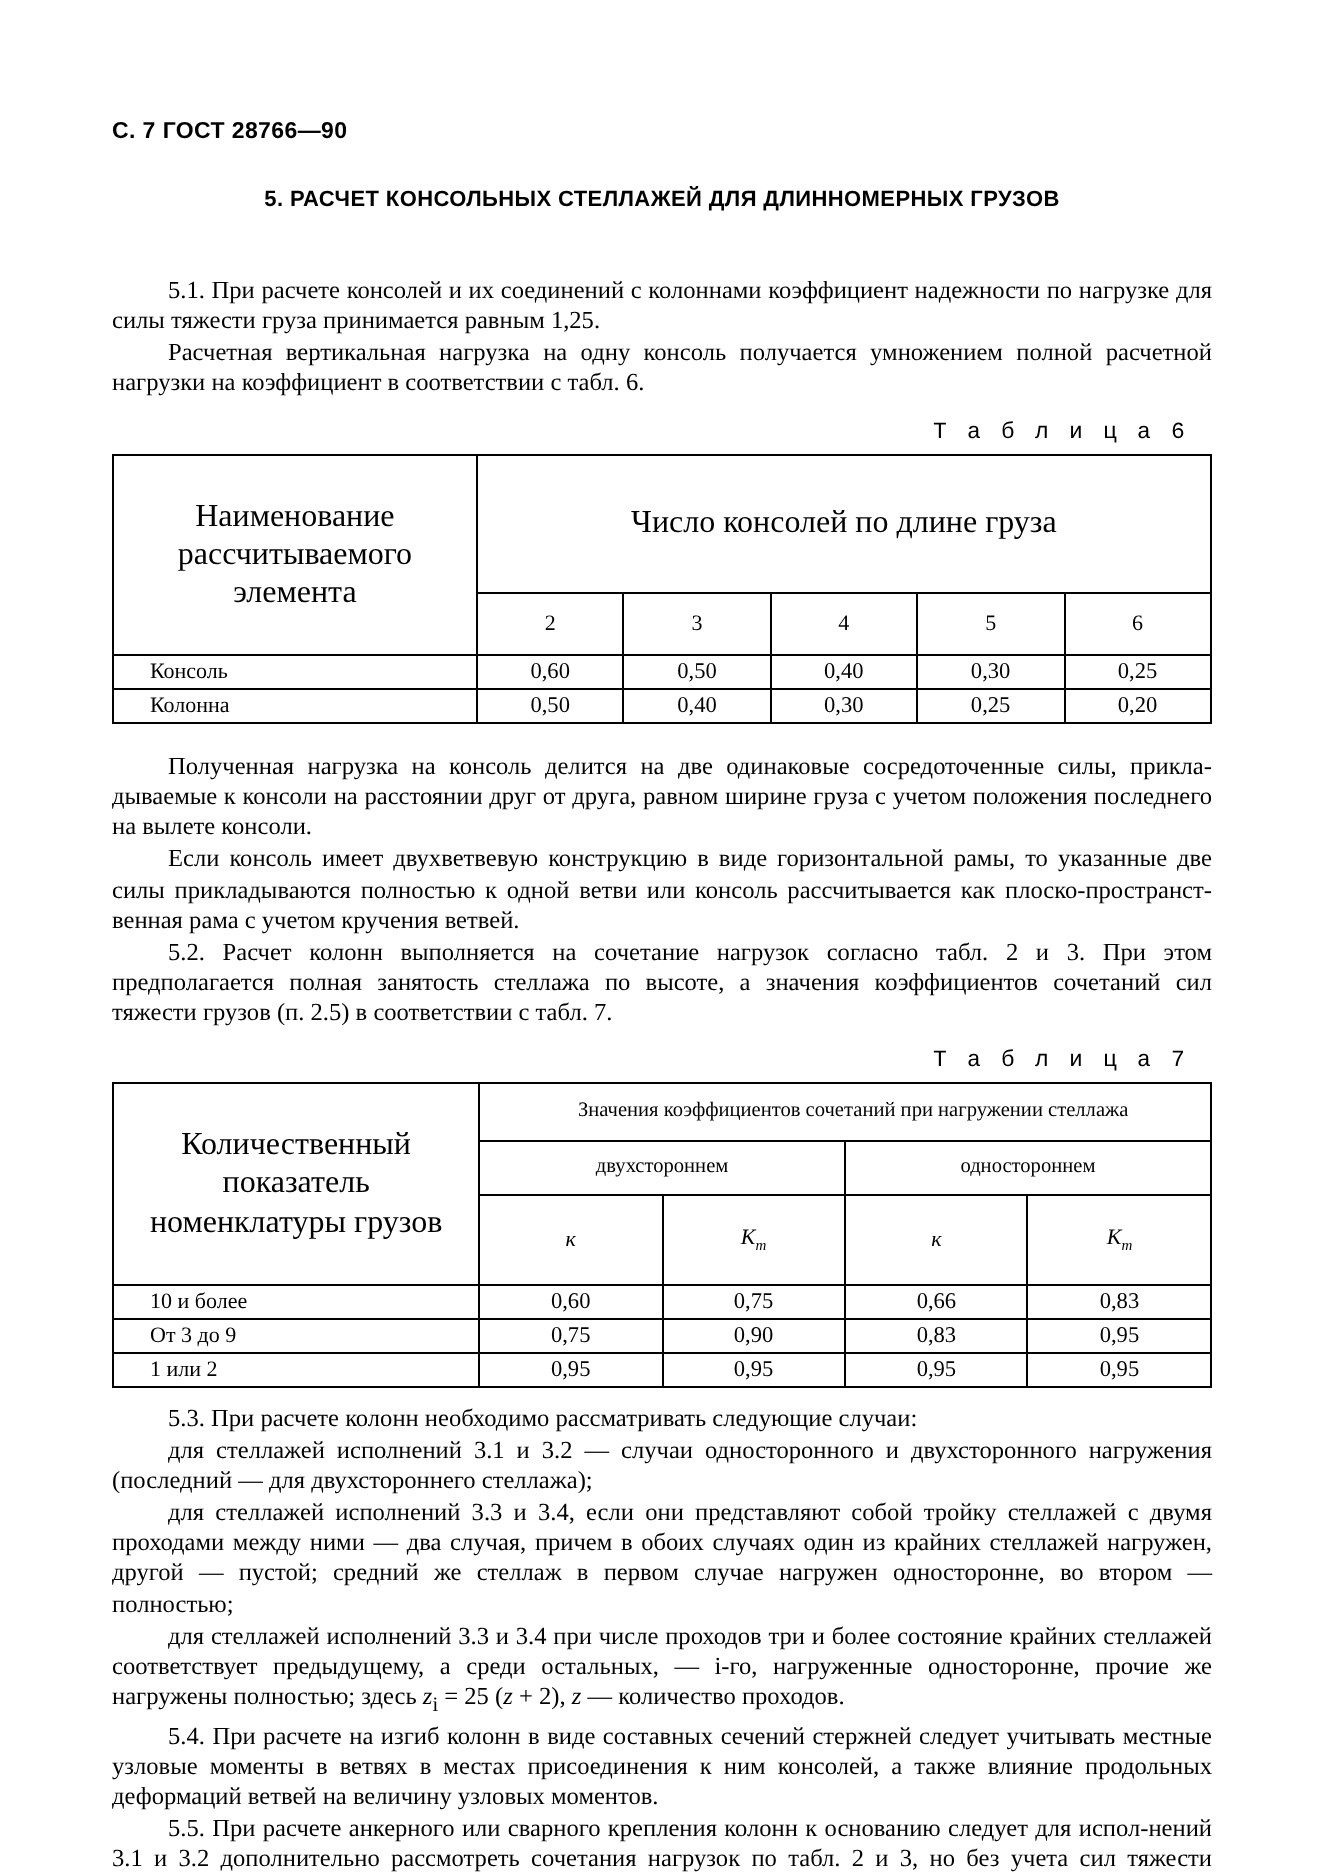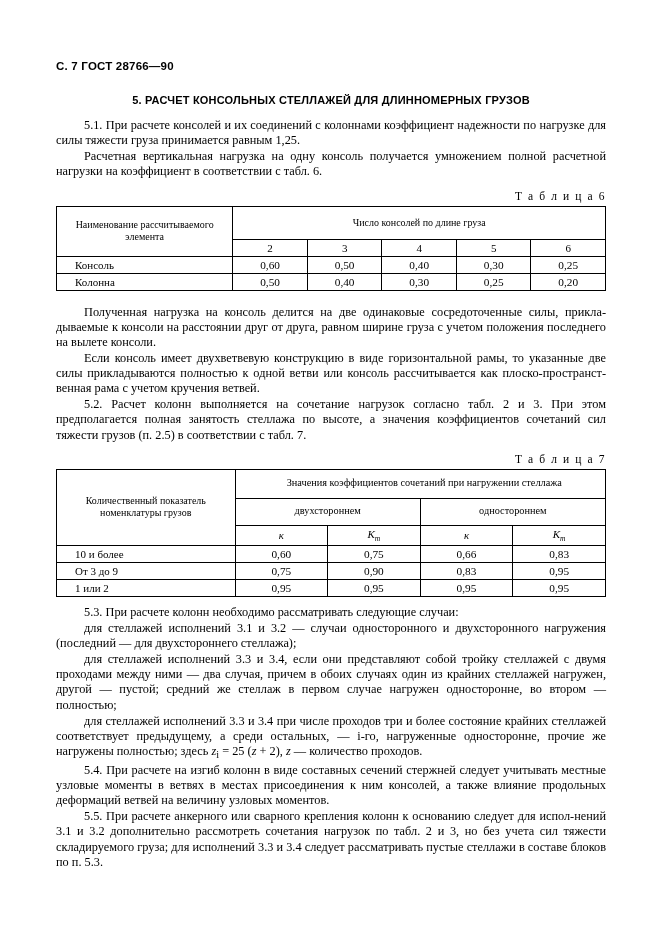--- a/index.html
+++ b/index.html
@@ -36,59 +36,59 @@
     margin-bottom: 22px;
   }
   .header-line .pg {
     font-weight: bold;
   }
   .doc-title {
     font-family: "Liberation Sans", sans-serif;
     font-size: 11px;
     font-weight: bold;
     text-align: center;
-    margin-bottom: 12px;
+    margin-bottom: 32px;
     letter-spacing: 0.2px;
   }
   p.para {
     font-size: 12.3px;
     line-height: 1.23;
     text-align: justify;
     margin: 0 0 1px 0;
     text-indent: 28px;
     hyphens: manual;
   }
   p.para.sub {
     text-indent: 28px;
   }
   .table-label {
-    font-family: Liberation Serif, serif;
+    font-family: Liberation Mono, monospace;
     font-size: 11.5px;
     text-align: right;
     letter-spacing: 1.6px;
-    margin: 10px 0 4px 0;
+    margin: 10px 12px 4px 0;
   }
   table.gost {
     border-collapse: collapse;
     width: 100%;
     font-size: 11px;
     font-family: "Liberation Serif", serif;
   }
   table.gost td, table.gost th {
     border: 1px solid #000000;
     padding: 2px 4px;
     vertical-align: middle;
     font-weight: normal;
   }
   table.gost .ctr { text-align: center; }
   table.gost .lbl {
     text-align: center;
-    font-size: 10px;
+    font-size: 16px;
     line-height: 1.2;
-    padding: 3px 6px;
+    padding: 21px 6px;
   }
   table.gost .rowname {
     text-align: left;
     padding-left: 18px;
     font-size: 11px;
   }
   table.gost td.num {
     text-align: center;
     font-size: 11.3px;
     margin-left: 25px;

